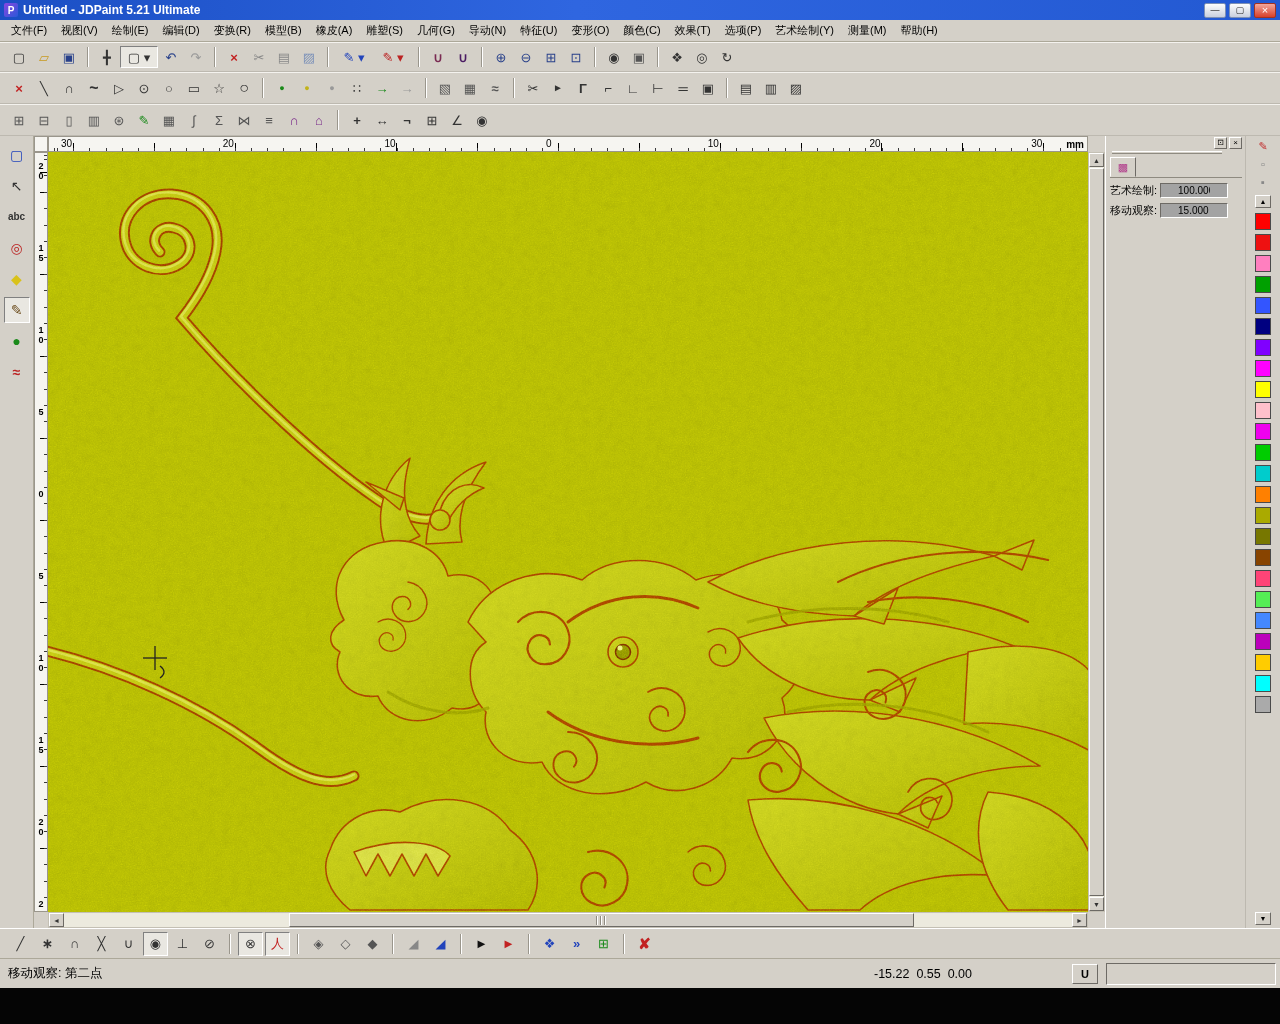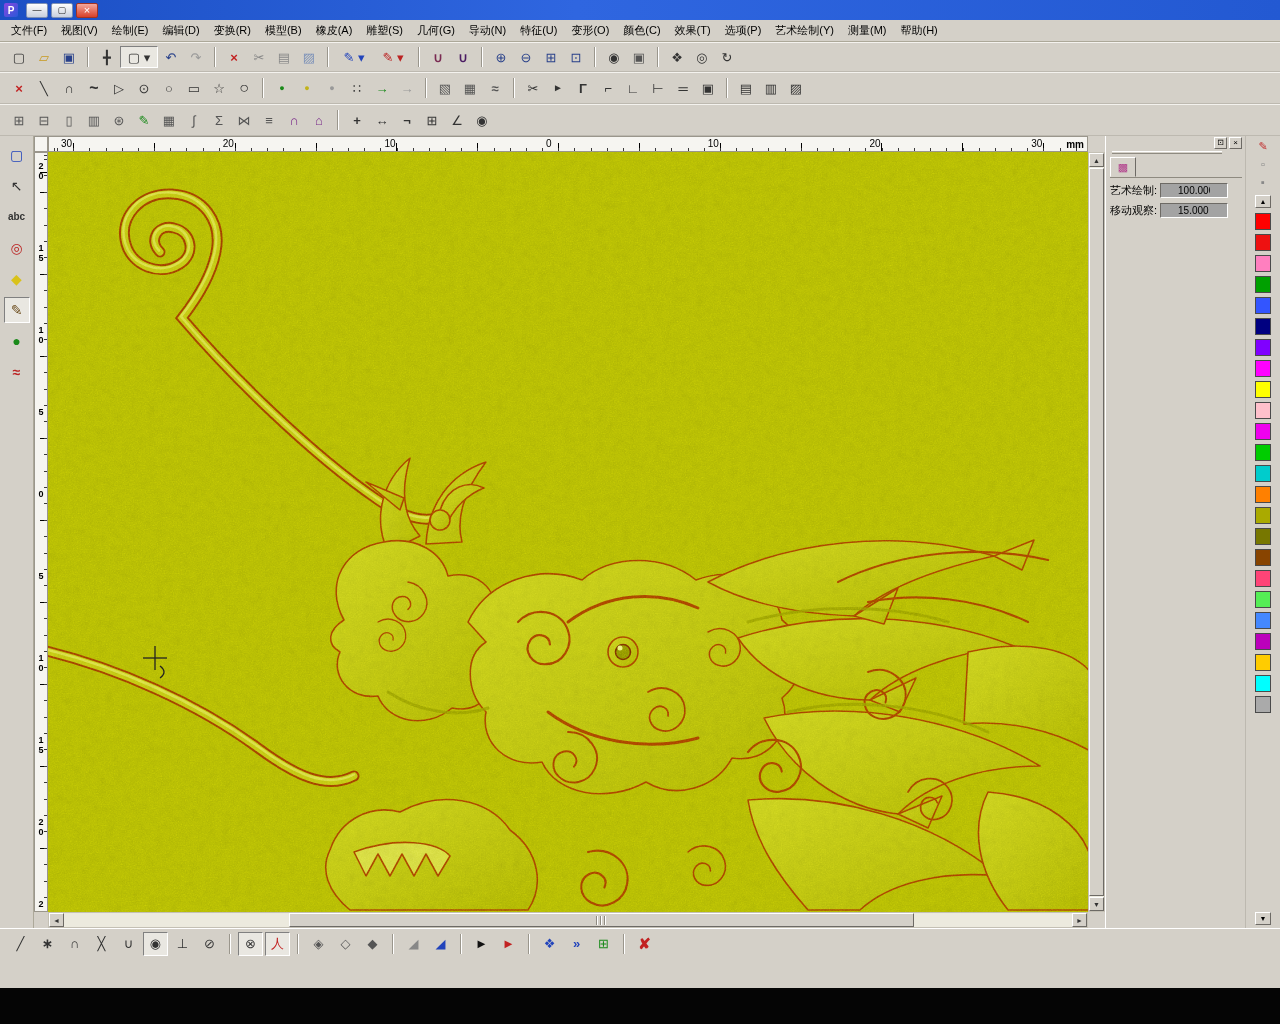--- a/index.html
+++ b/index.html
@@ -93,20 +93,21 @@
   .subtn{width:26px;height:20px;border:1px solid;border-color:#fff #6d6a65 #6d6a65 #fff;background:#d4d0c8;display:flex;align-items:center;justify-content:center;font-size:11px;font-weight:bold}
   .sright{width:170px;height:22px;border:1px solid;border-color:#6d6a65 #fff #fff #6d6a65;background:#d4d0c8}
 </style>
 </head>
 <body>
 
 <div class="app">
 
   <div class="titlebar">
     <span class="app-icon">P</span>
+    <span class="title-text">Untitled - JDPaint 5.21 Ultimate</span>
     <span class="winbtn">—</span>
     <span class="winbtn">▢</span>
     <span class="winbtn close">×</span>
   </div>
 
   <div class="menubar">
 
   <span class="mi">文件(F)</span>
       <span class="mi">视图(V)</span>
       <span class="mi">绘制(E)</span>
@@ -439,14 +440,20 @@
       <span class="tbtn" style="color:#111">►</span>
       <span class="tbtn" style="color:#c22222">►</span>
       <span class="tbsep"></span>
       <span class="tbtn" style="color:#2244bb">❖</span>
       <span class="tbtn" style="color:#2244bb;font-weight:bold">»</span>
       <span class="tbtn" style="color:#1a8a1a">⊞</span>
       <span class="tbsep"></span>
       <span class="tbtn" style="color:#c22222;font-weight:bold;font-size:15px">✘</span>
     </div>
 
+  <div id="statusbar">
+    <span class="smsg">移动观察: 第二点</span>
+    <span class="scoords">-15.22  0.55  0.00</span>
+    <span class="subtn">U</span>
+    <span class="sright"></span>
+  </div>
 
 </div>
 
 </body></html>

